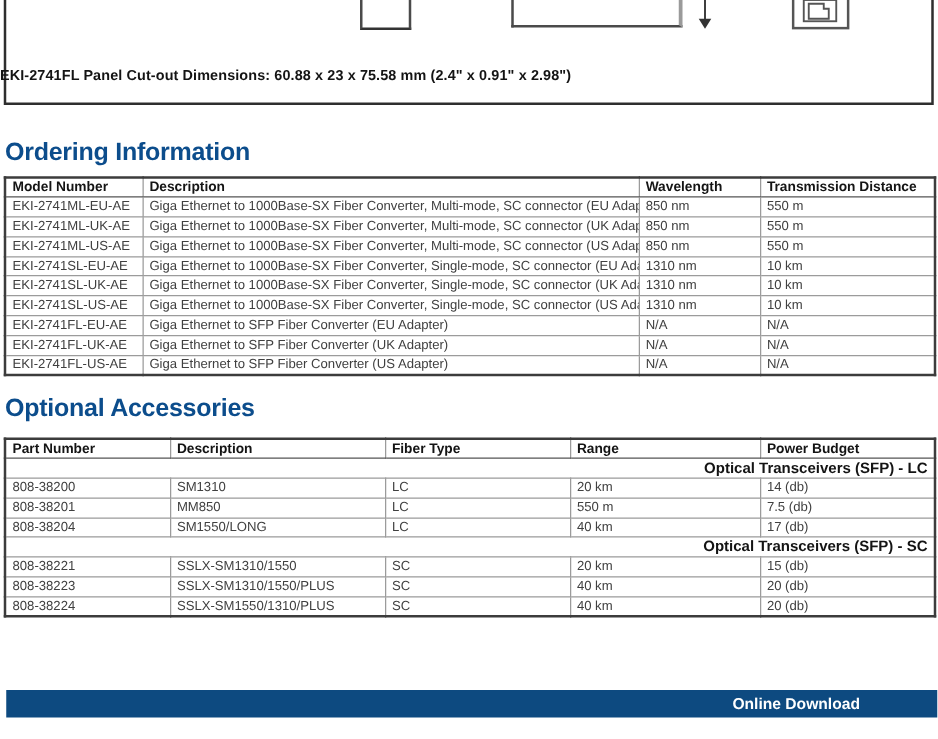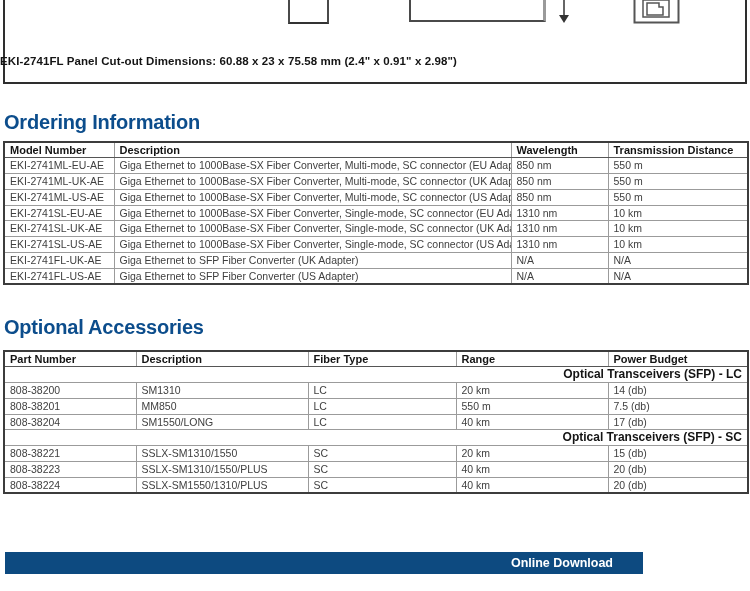--- a/index.html
+++ b/index.html
@@ -63,24 +63,24 @@
     font-size:12px;font-weight:bold;color:#141414;text-align:right;
   }
   
   #ordering-table .oc1{width:110px;} #ordering-table .oc2{width:397px;}
   #ordering-table .oc3{width:97px;}  #ordering-table .oc4{width:140px;}
   #accessories-table .ac1{width:132px;} #accessories-table .ac2{width:172px;}
   #accessories-table .ac3{width:148px;} #accessories-table .ac4{width:152px;}
   #accessories-table .ac5{width:140px;}
   
   .footer-bar{
-    position:absolute;left:5px;top:552px;width:638px;height:22px;
+    position:absolute;left:5px;top:552px;width:745px;height:22px;
     background:var(--footer-blue);
     display:flex;align-items:center;justify-content:flex-end;
-    padding-right:30px;gap:7px;
+    padding-right:62px;gap:7px;
   }
   .footer-label{
     color:#ffffff;font-weight:bold;font-size:12.5px;white-space:nowrap;
   }
   .url-box{
     background:#ffffff;width:182px;height:17px;
     display:flex;align-items:center;padding-left:5px;
     font-size:11.5px;color:#333333;cursor:pointer;
   }
 </style>
@@ -151,20 +151,26 @@
         <td>EKI-2741SL-UK-AE</td>
         <td>Giga Ethernet to 1000Base-SX Fiber Converter, Single-mode, SC connector (UK Adapter)</td>
         <td>1310 nm</td>
         <td>10 km</td>
       </tr>
       <tr>
         <td>EKI-2741SL-US-AE</td>
         <td>Giga Ethernet to 1000Base-SX Fiber Converter, Single-mode, SC connector (US Adapter)</td>
         <td>1310 nm</td>
         <td>10 km</td>
+      </tr>
+      <tr>
+        <td>EKI-2741FL-EU-AE</td>
+        <td>Giga Ethernet to SFP Fiber Converter (EU Adapter)</td>
+        <td>N/A</td>
+        <td>N/A</td>
       </tr>
       <tr>
         <td>EKI-2741FL-UK-AE</td>
         <td>Giga Ethernet to SFP Fiber Converter (UK Adapter)</td>
         <td>N/A</td>
         <td>N/A</td>
       </tr>
       <tr>
         <td>EKI-2741FL-US-AE</td>
         <td>Giga Ethernet to SFP Fiber Converter (US Adapter)</td>

